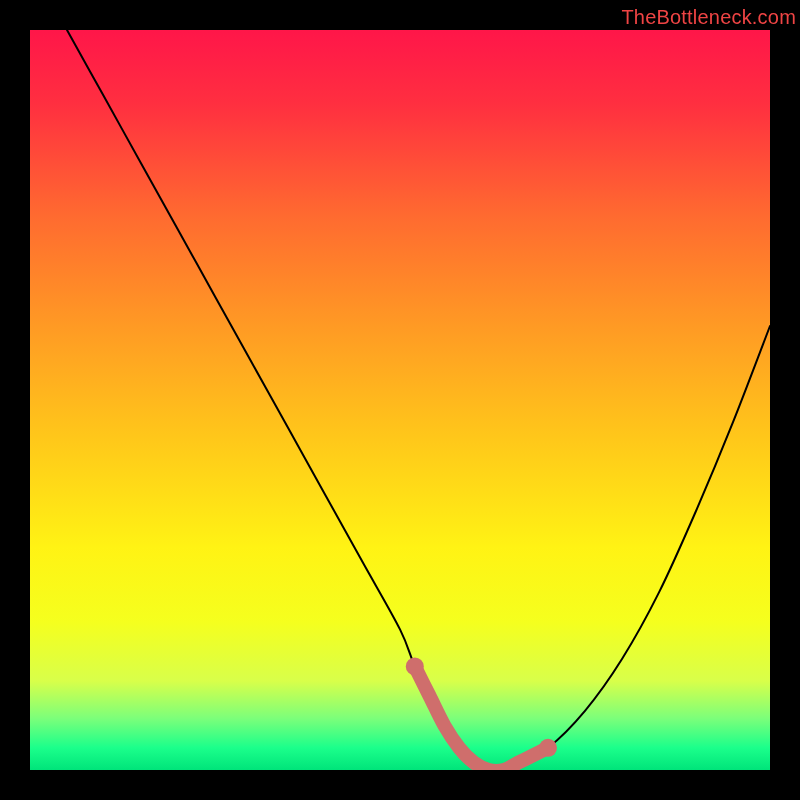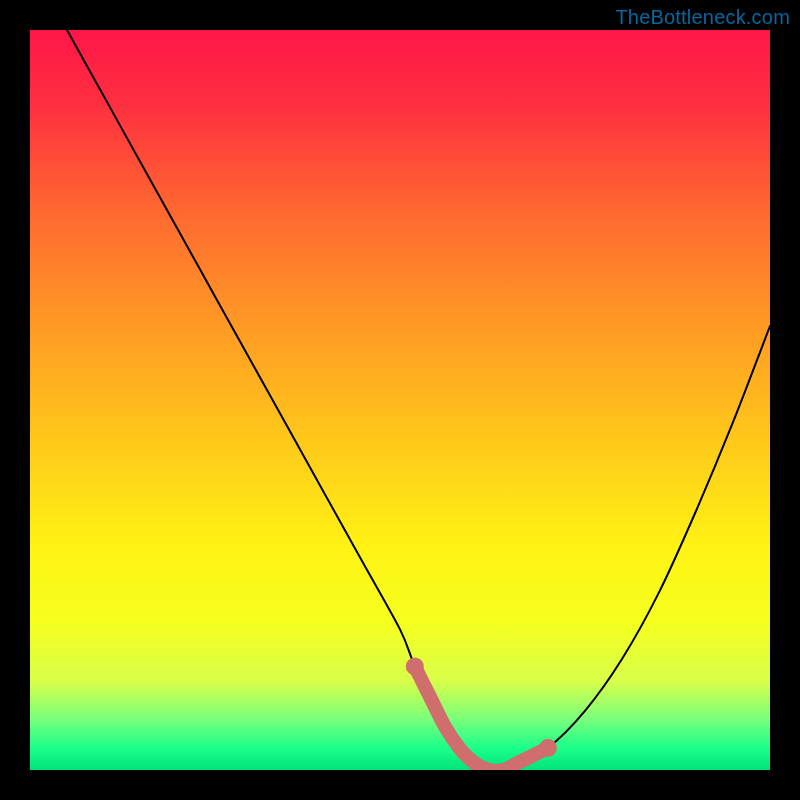--- a/index.html
+++ b/index.html
@@ -21,22 +21,22 @@
     position: absolute;
     left: 30px;
     top: 30px;
     width: 740px;
     height: 740px;
     overflow: hidden;
   }
   .watermark {
     position: absolute;
     top: 6px;
-    right: 10px;
-    color: #0369a1;
+    right: 4px;
+    color: #ef4444;
     font-size: 20px;
     font-weight: 500;
     letter-spacing: 0.2px;
     font-family: Arial, Helvetica, sans-serif;
     z-index: 10;
   }
   svg { display: block; }
 </style>
 </head>
 <body>

